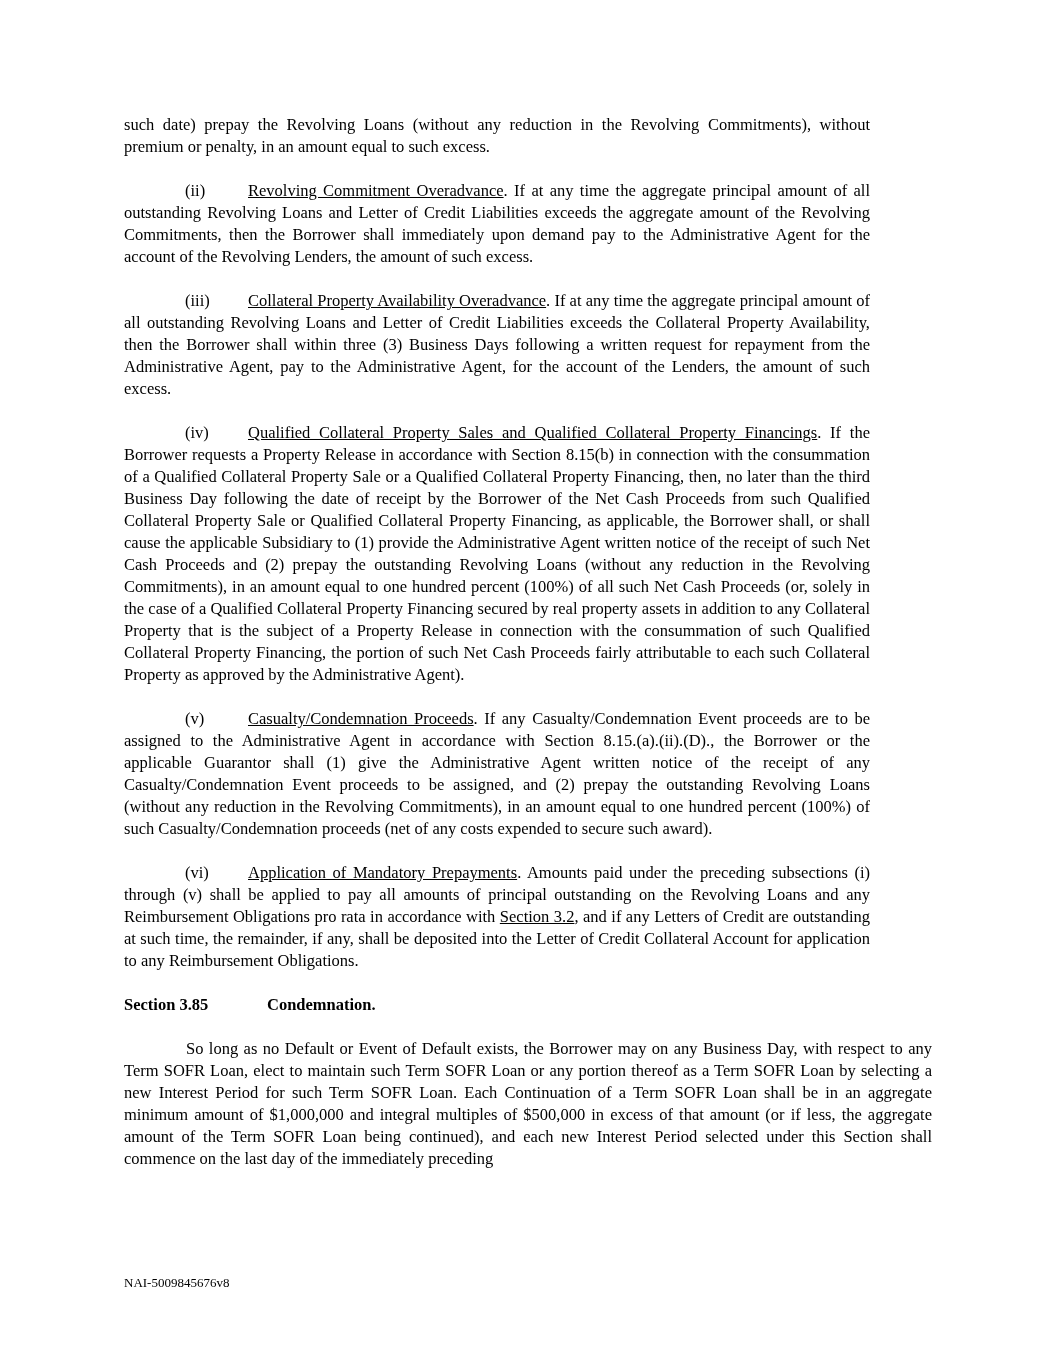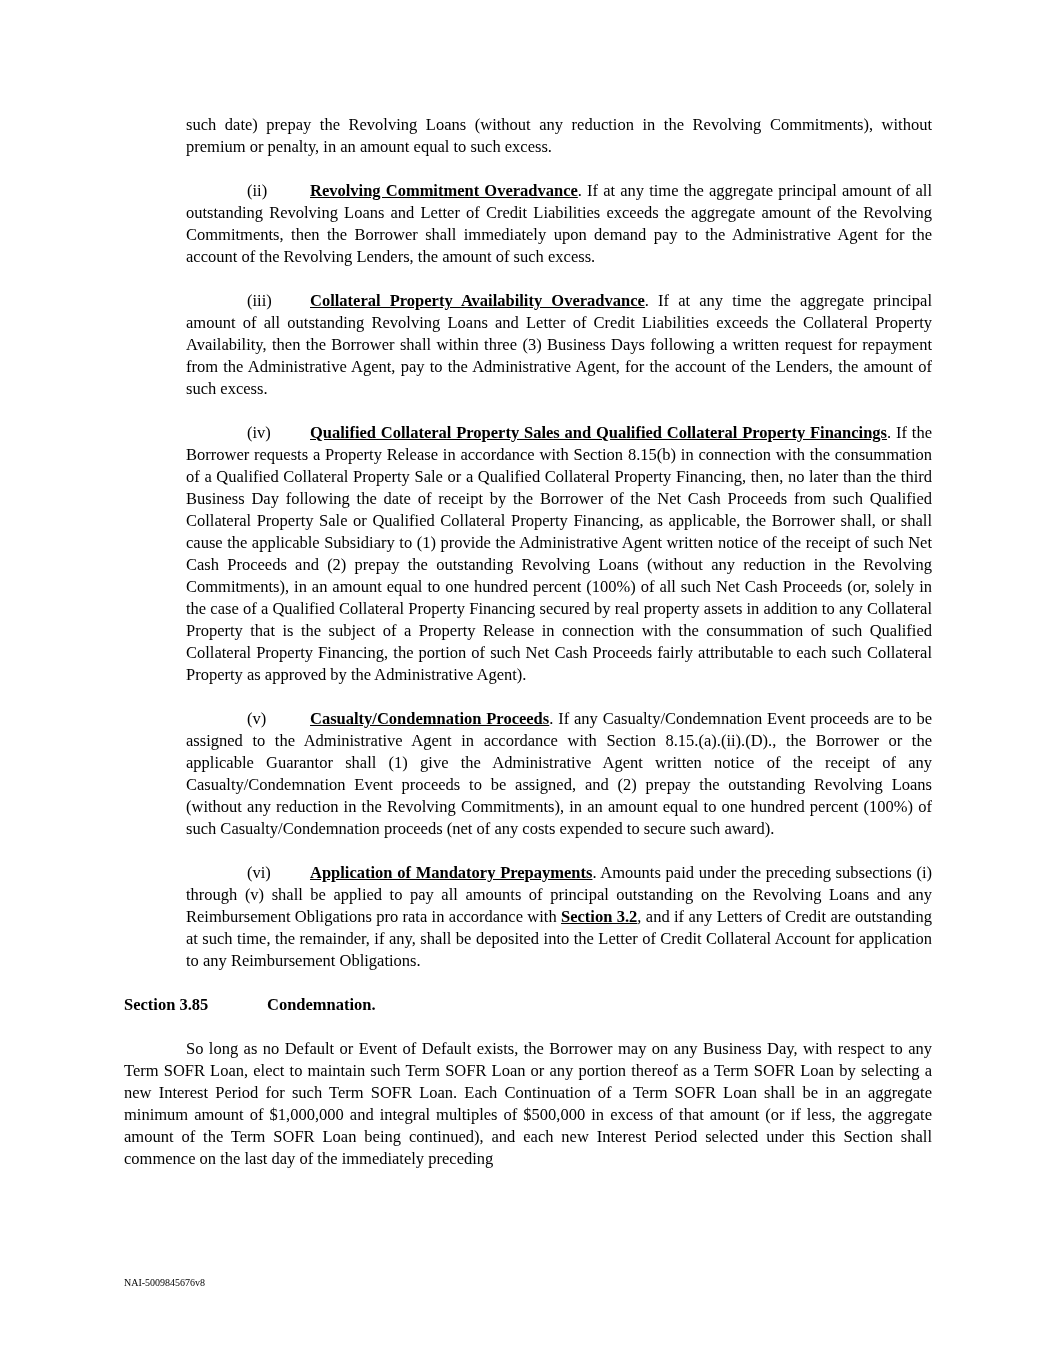--- a/index.html
+++ b/index.html
@@ -18,35 +18,33 @@
     color: #000000;
     overflow: hidden;
   }
   .content {
     position: absolute;
     top: 114px;
     left: 124px;
     width: 808px;
   }
   .indent-block {
-    margin-left: 62px;
     width: 746px;
   }
   p.para {
     margin: 0 0 22px 0;
     text-align: justify;
   }
   .marker {
     display: inline-block;
     margin-left: 61px;
     width: 63px;
   }
   .u {
     text-decoration: underline;
-    font-weight: bold;
   }
   .section-heading {
     margin: 0 0 22px 0;
     font-weight: bold;
     text-align: left;
   }
   .sec-num {
     display: inline-block;
     width: 143px;
   }
@@ -59,21 +57,21 @@
     position: absolute;
     top: 1250px;
     left: 0;
     width: 100%;
     text-align: center;
   }
   .doc-id {
     position: absolute;
     top: 1276px;
     left: 124px;
-    font-size: 10px;
+    font-size: 13px;
     line-height: 14px;
   }
 </style>
 </head>
 <body>
 
 <div class="page">
   <div class="content">
 
     <div class="indent-block">

